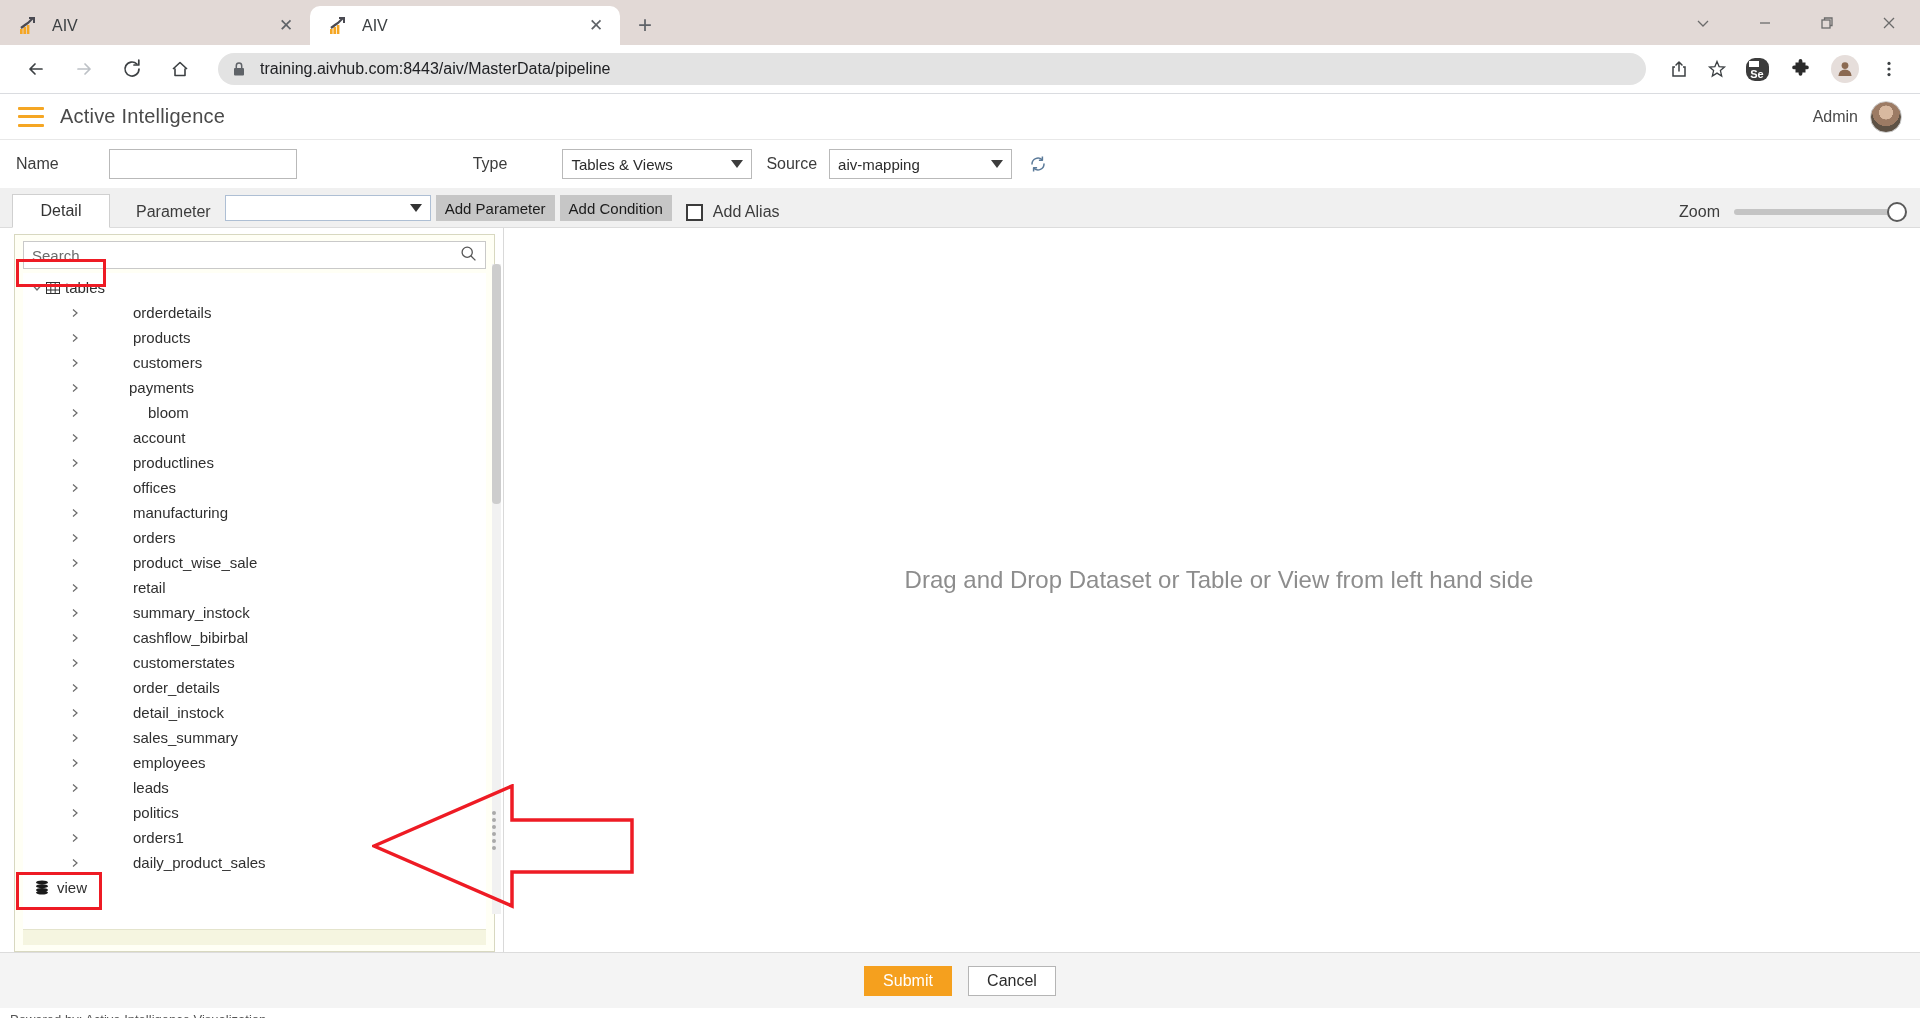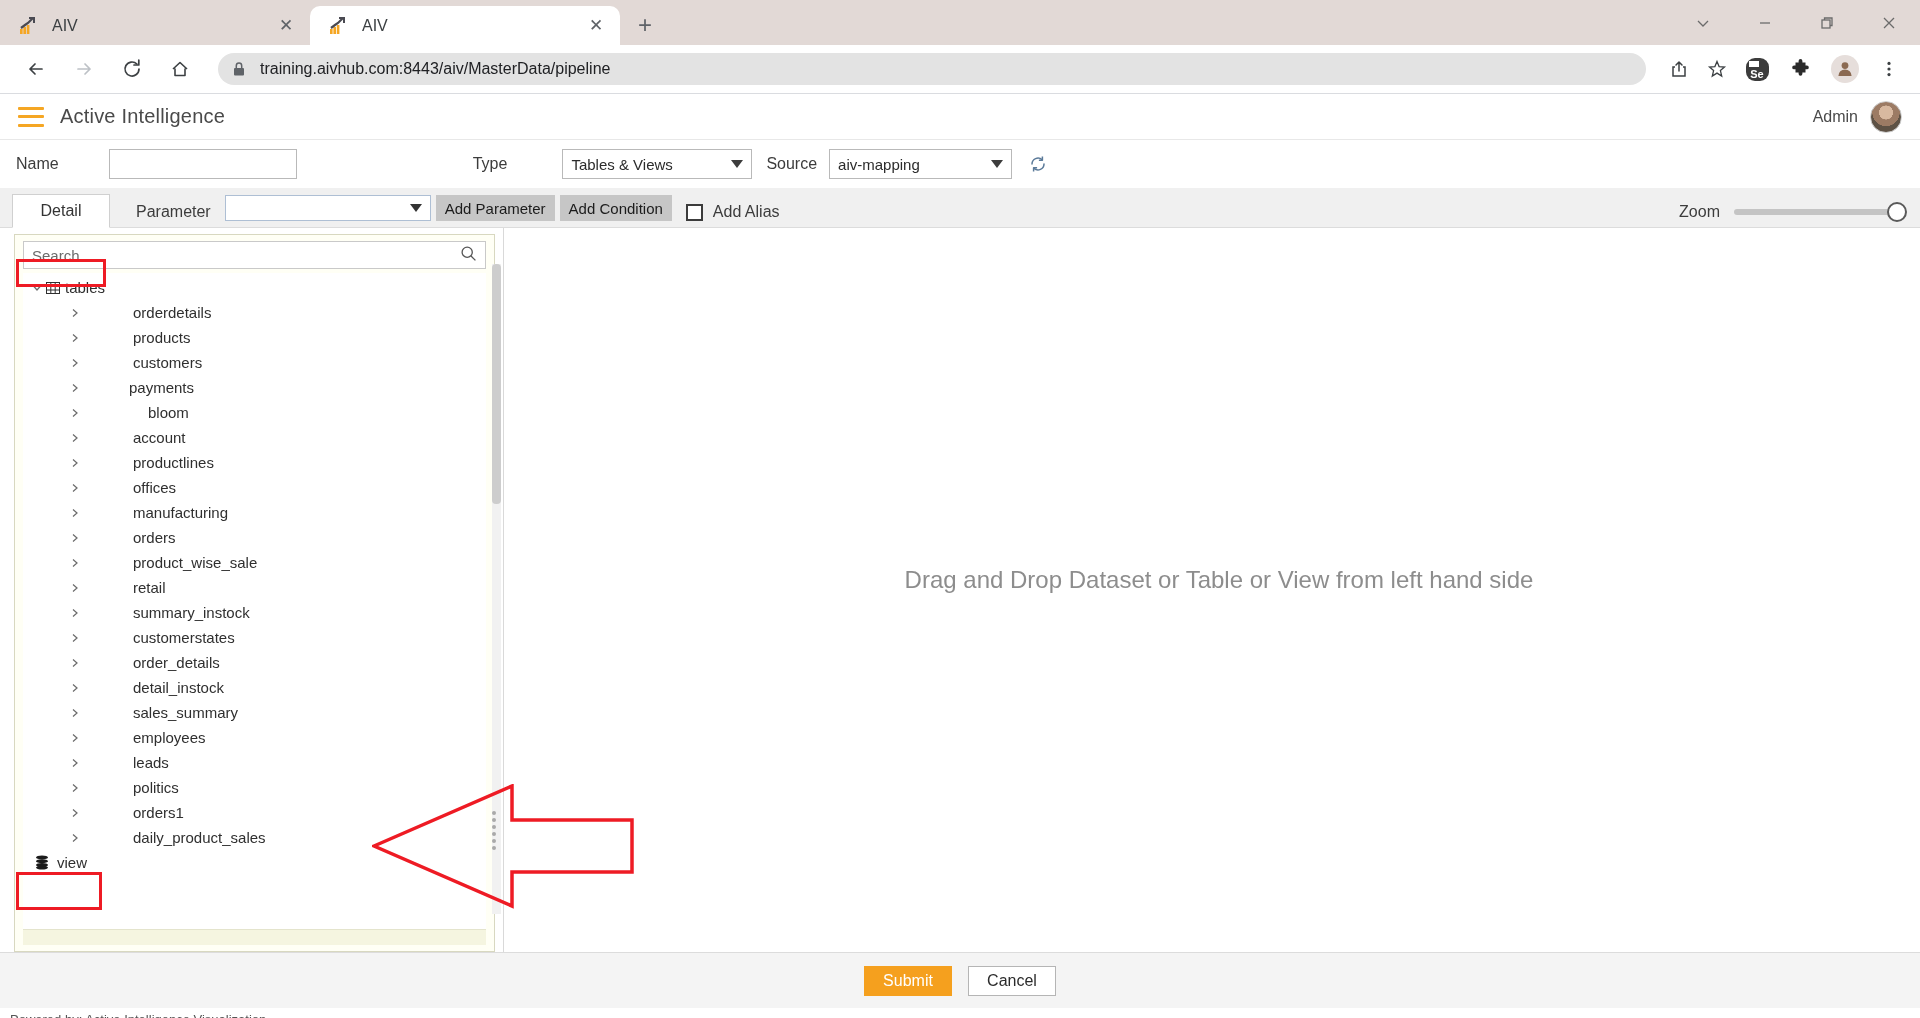--- a/index.html
+++ b/index.html
@@ -762,20 +762,28 @@
                 </svg>
               </span>
               <span style="margin-left: 4px;">summary_instock</span>
             </div>
             <div class="tree-node child">
               <span class="tw">
                 <svg width="12" height="12" viewBox="0 0 12 12">
                   <path d="M4 2.5 L8 6 L4 9.5" stroke="#6a6a6a" stroke-width="1.2" fill="none"></path>
                 </svg>
               </span>
+              <span style="margin-left: 4px;">cashflow_bibirbal</span>
+            </div>
+            <div class="tree-node child">
+              <span class="tw">
+                <svg width="12" height="12" viewBox="0 0 12 12">
+                  <path d="M4 2.5 L8 6 L4 9.5" stroke="#6a6a6a" stroke-width="1.2" fill="none"></path>
+                </svg>
+              </span>
               <span style="margin-left: 4px;">customerstates</span>
             </div>
             <div class="tree-node child">
               <span class="tw">
                 <svg width="12" height="12" viewBox="0 0 12 12">
                   <path d="M4 2.5 L8 6 L4 9.5" stroke="#6a6a6a" stroke-width="1.2" fill="none"></path>
                 </svg>
               </span>
               <span style="margin-left: 4px;">order_details</span>
             </div>

